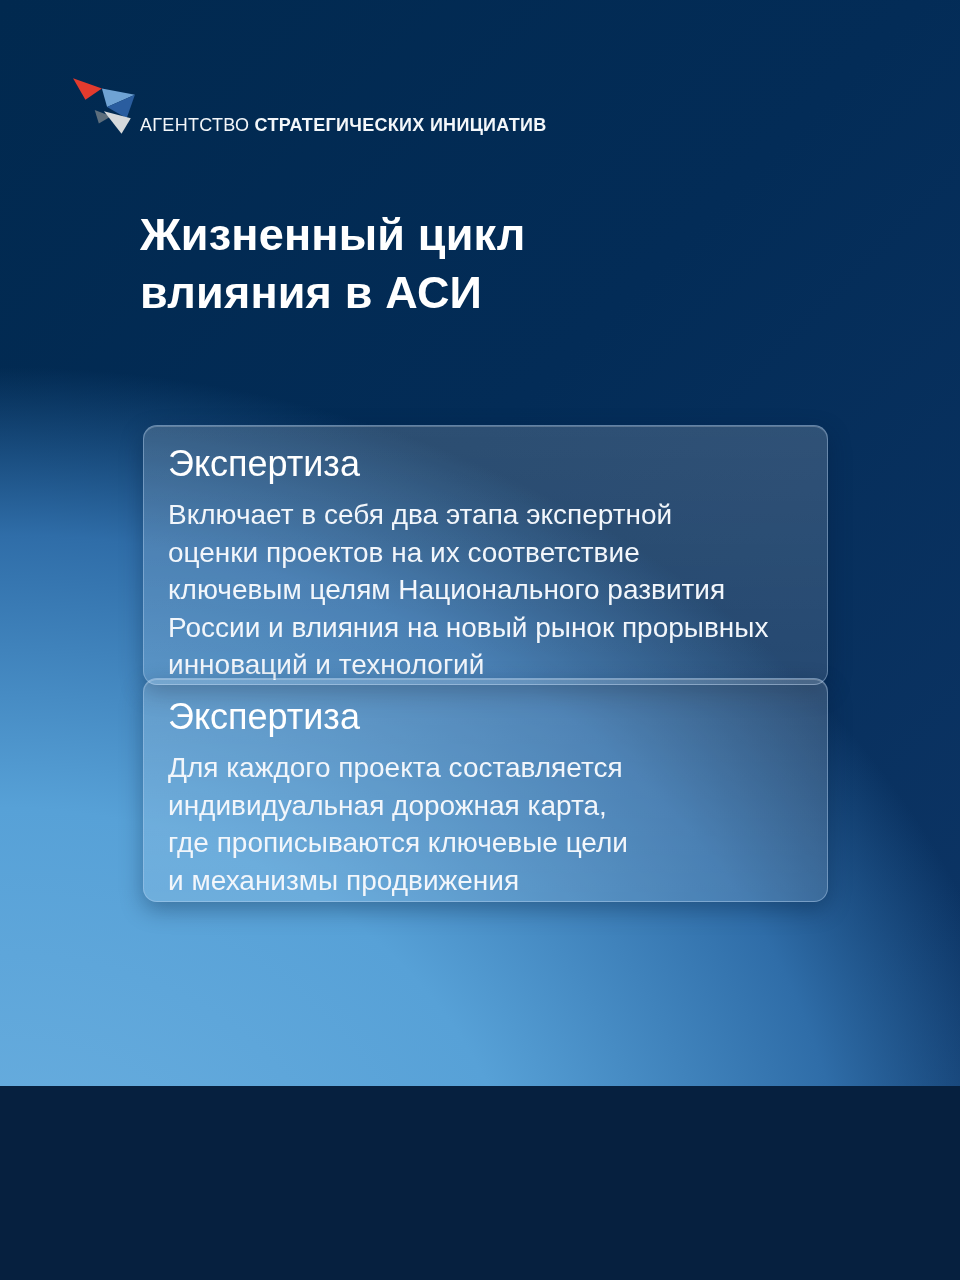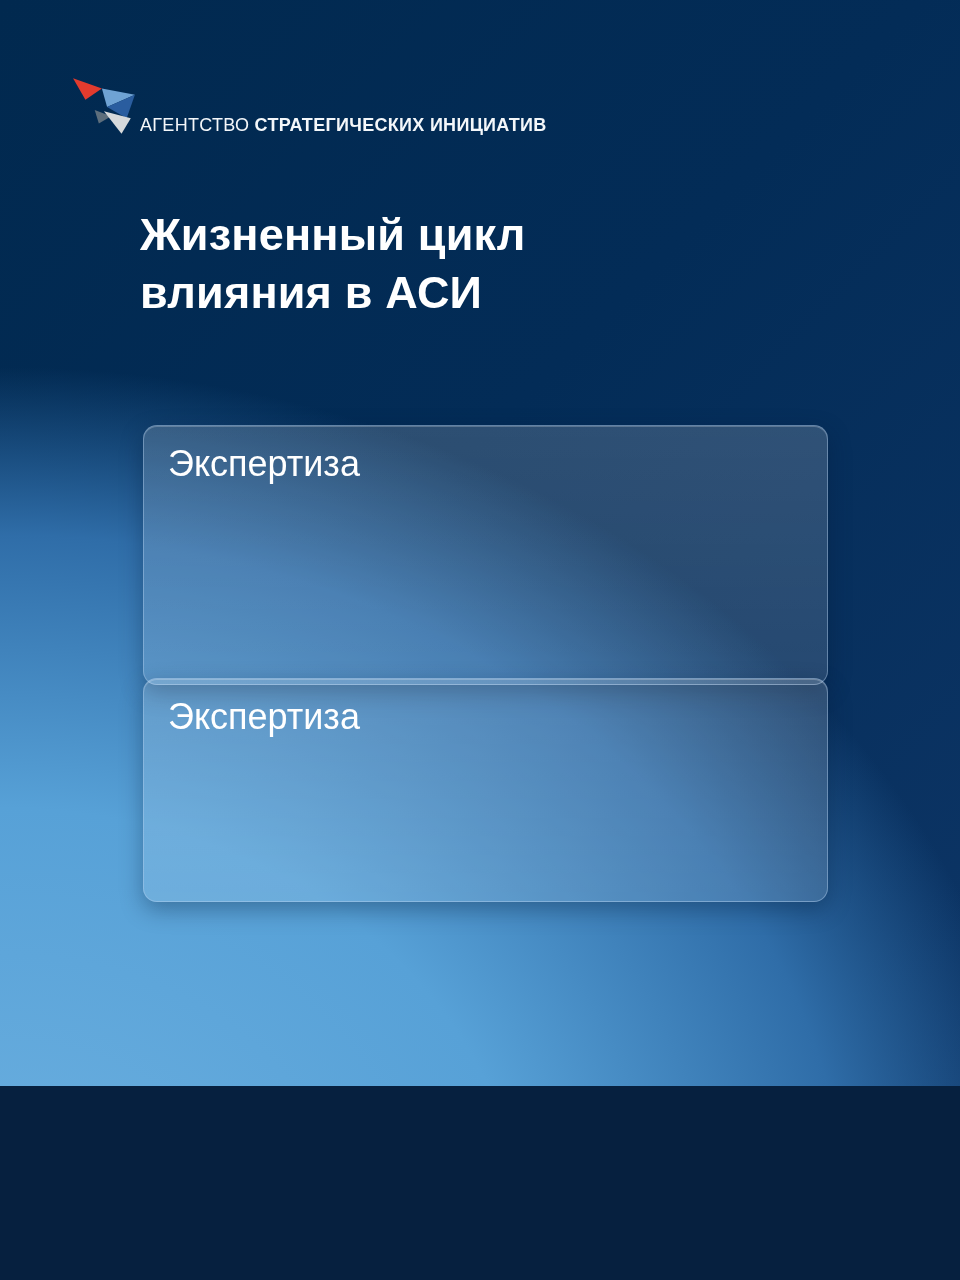--- a/index.html
+++ b/index.html
@@ -67,19 +67,28 @@
     <span class="bold">СТРАТЕГИЧЕСКИХ ИНИЦИАТИВ</span>
   </div>
 
   <h1 class="page-title">
     <span>Жизненный цикл</span><br>
     <span>влияния в АСИ</span>
   </h1>
 
   <section class="card" id="card-expertise">
     <h2 class="card-heading">Экспертиза</h2>
+    <div class="card-body">Включает в себя два этапа экспертной
+оценки проектов на их соответствие
+ключевым целям Национального развития
+России и влияния на новый рынок прорывных
+инноваций и технологий</div>
   </section>
 
   <section class="card" id="card-support">
     <h2 class="card-heading">Экспертиза</h2>
+    <div class="card-body">Для каждого проекта составляется
+индивидуальная дорожная карта,
+где прописываются ключевые цели
+и механизмы продвижения</div>
   </section>
 
 </div>
 
 </body></html>

